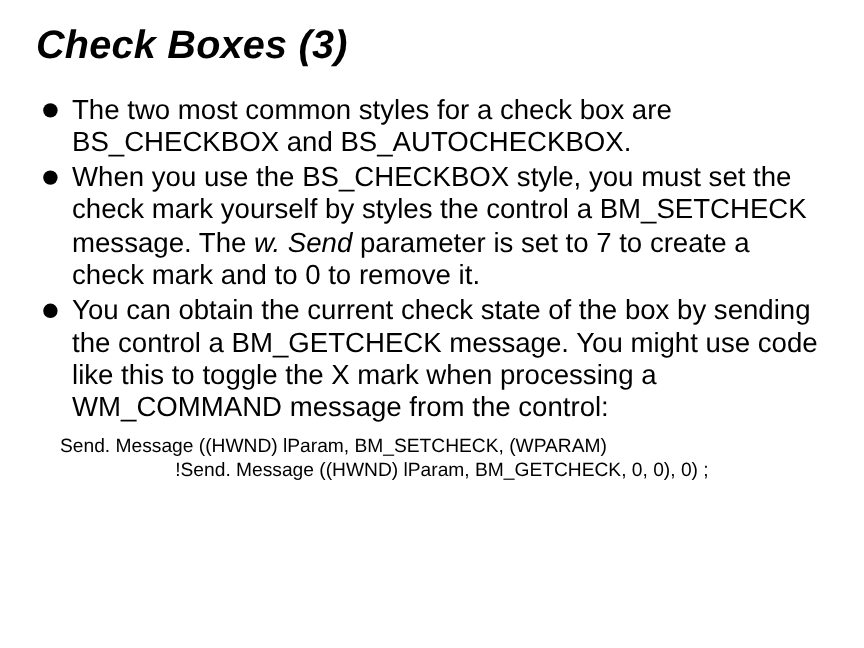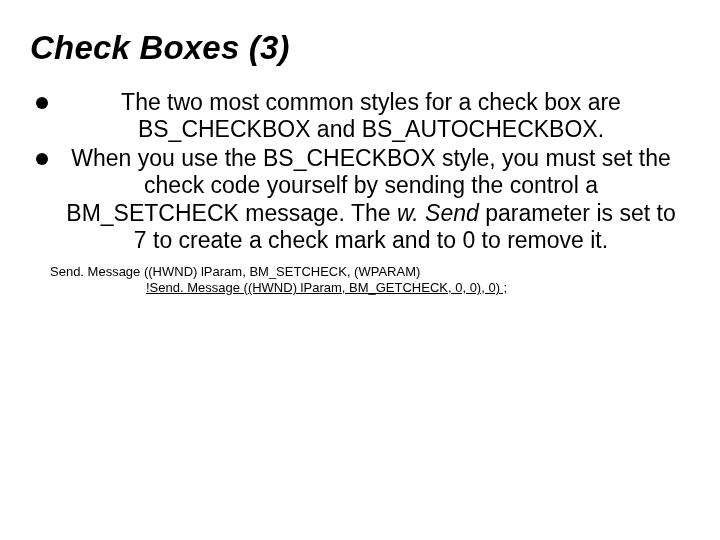--- a/index.html
+++ b/index.html
@@ -9,34 +9,33 @@
     height: 540px;
     background: #ffffff;
     font-family: Arial, Helvetica, sans-serif;
     color: #000000;
     overflow: hidden;
   }
   .slide {
     box-sizing: border-box;
     width: 720px;
     height: 540px;
-    padding: 29px 30px 10px 30px;
+    padding: 18px 30px 10px 30px;
   }
   .title {
     font-style: italic;
     font-weight: bold;
     font-size: 33px;
     margin: 0 0 22px 0;
     letter-spacing: 0.2px;
   }
   ul.bullets {
     list-style: none;
     margin: 0;
     padding: 0 8px 0 6px;
-    text-align: center;
   }
   ul.bullets > li {
     position: relative;
     font-size: 23px;
     line-height: 1.18;
     padding-left: 24px;
     margin: 0 0 2px 0;
   }
   ul.bullets > li::before {
     content: "";
@@ -46,41 +45,43 @@
     width: 12px;
     height: 12px;
     background: #000000;
     border-radius: 50%;
   }
   .wparam {
     font-style: italic;
   }
   .code-block {
     margin: 10px 0 0 20px;
-    font-size: 13px;
+    font-size: 16px;
     line-height: 1.25;
   }
   .code-line2 {
     padding-left: 96px;
-    text-decoration: underline;
   }
 </style>
 </head>
 <body>
 
 <div class="slide">
 
   <h1 class="title">Check Boxes (3)</h1>
 
   <ul class="bullets">
     <li>
       <span>The two most common styles for a check box are BS_CHECKBOX and BS_AUTOCHECKBOX.</span>
     </li>
     <li>
-      <span>When you use the BS_CHECKBOX style, you must set the check code yourself by sending the control a BM_SETCHECK message. The </span><span class="wparam">w. Send</span><span> parameter is set to 7 to create a check mark and to 0 to remove it.</span>
+      <span>When you use the BS_CHECKBOX style, you must set the check mark yourself by styles the control a BM_SETCHECK message. The </span><span class="wparam">w. Send</span><span> parameter is set to 7 to create a check mark and to 0 to remove it.</span>
+    </li>
+    <li>
+      <span>You can obtain the current check state of the box by sending the control a BM_GETCHECK message. You might use code like this to toggle the X mark when processing a WM_COMMAND message from the control:</span>
     </li>
   </ul>
 
   <div class="code-block">
     <div>Send. Message ((HWND) lParam, BM_SETCHECK, (WPARAM)</div>
     <div class="code-line2">!Send. Message ((HWND) lParam, BM_GETCHECK, 0, 0), 0) ;</div>
   </div>
 
 </div>
 

